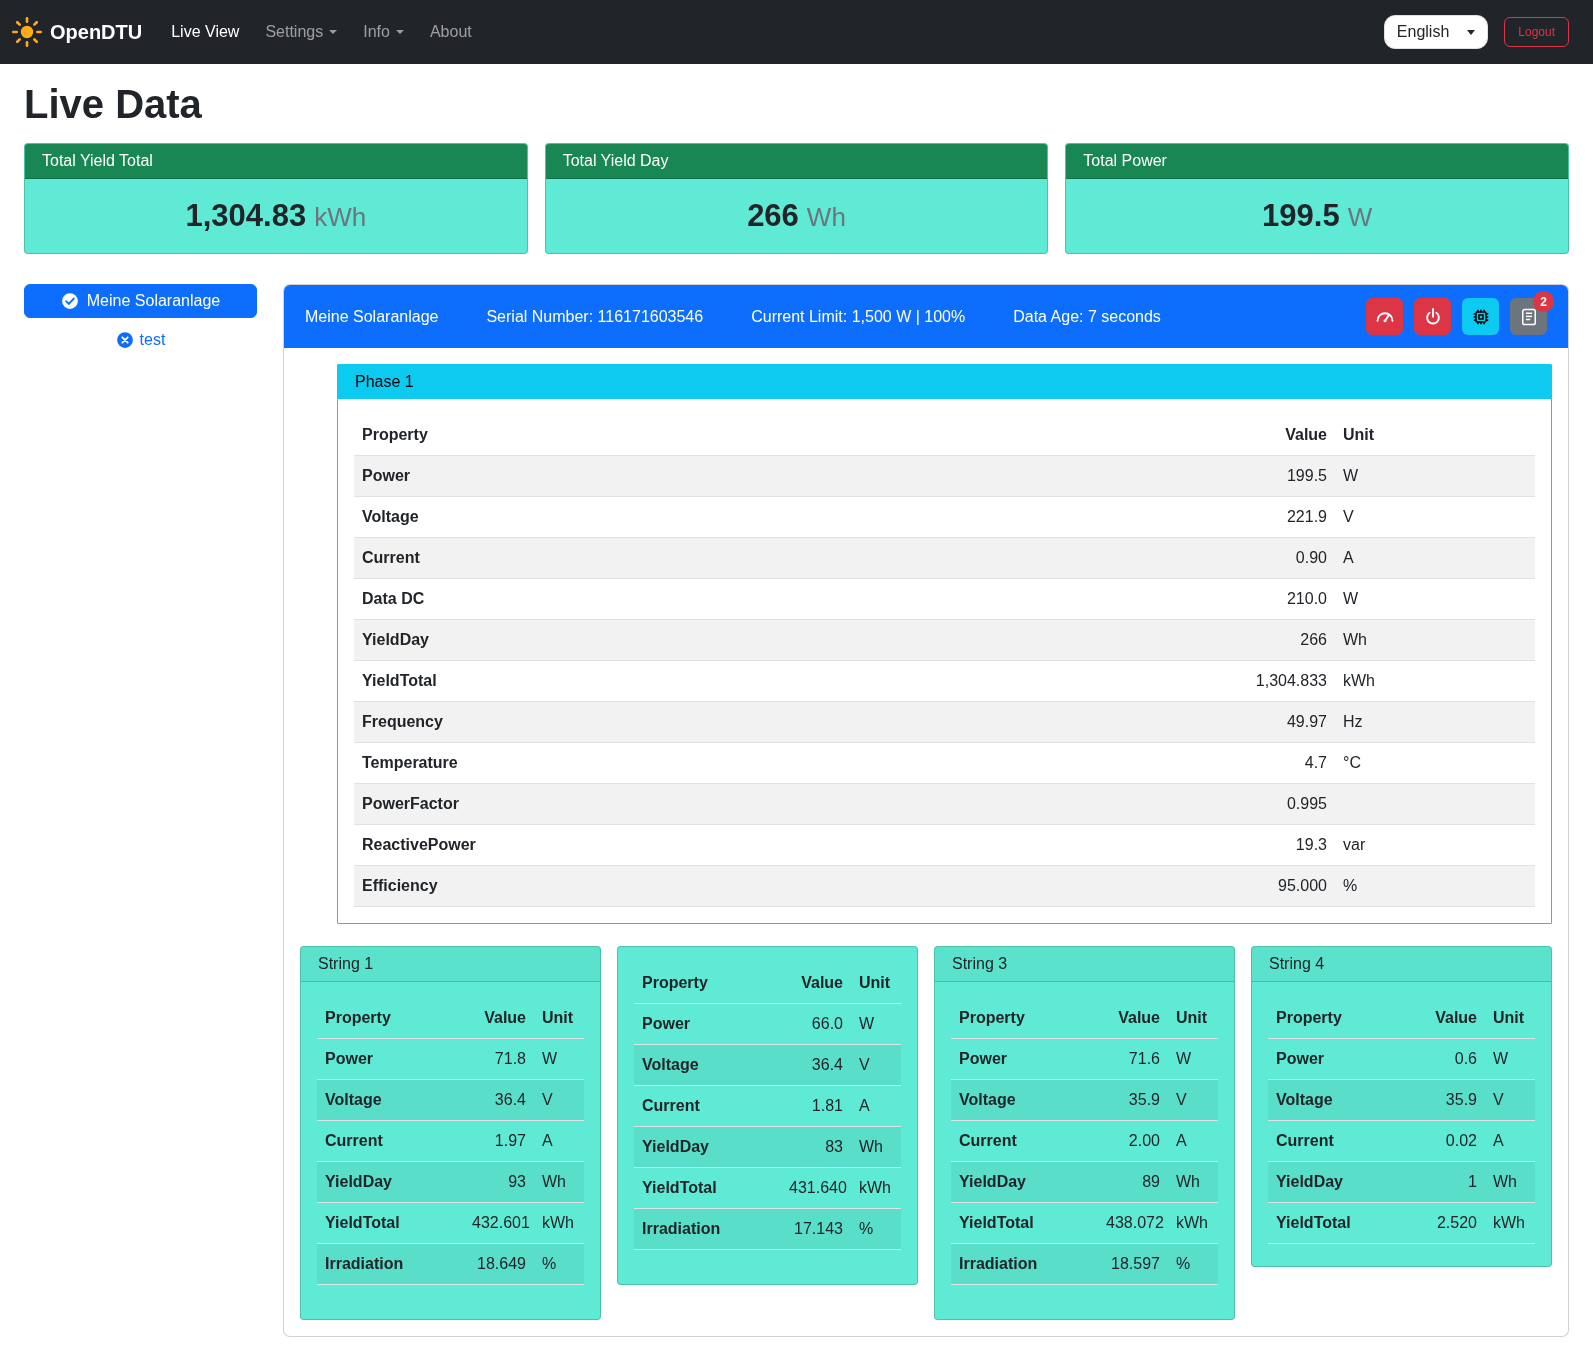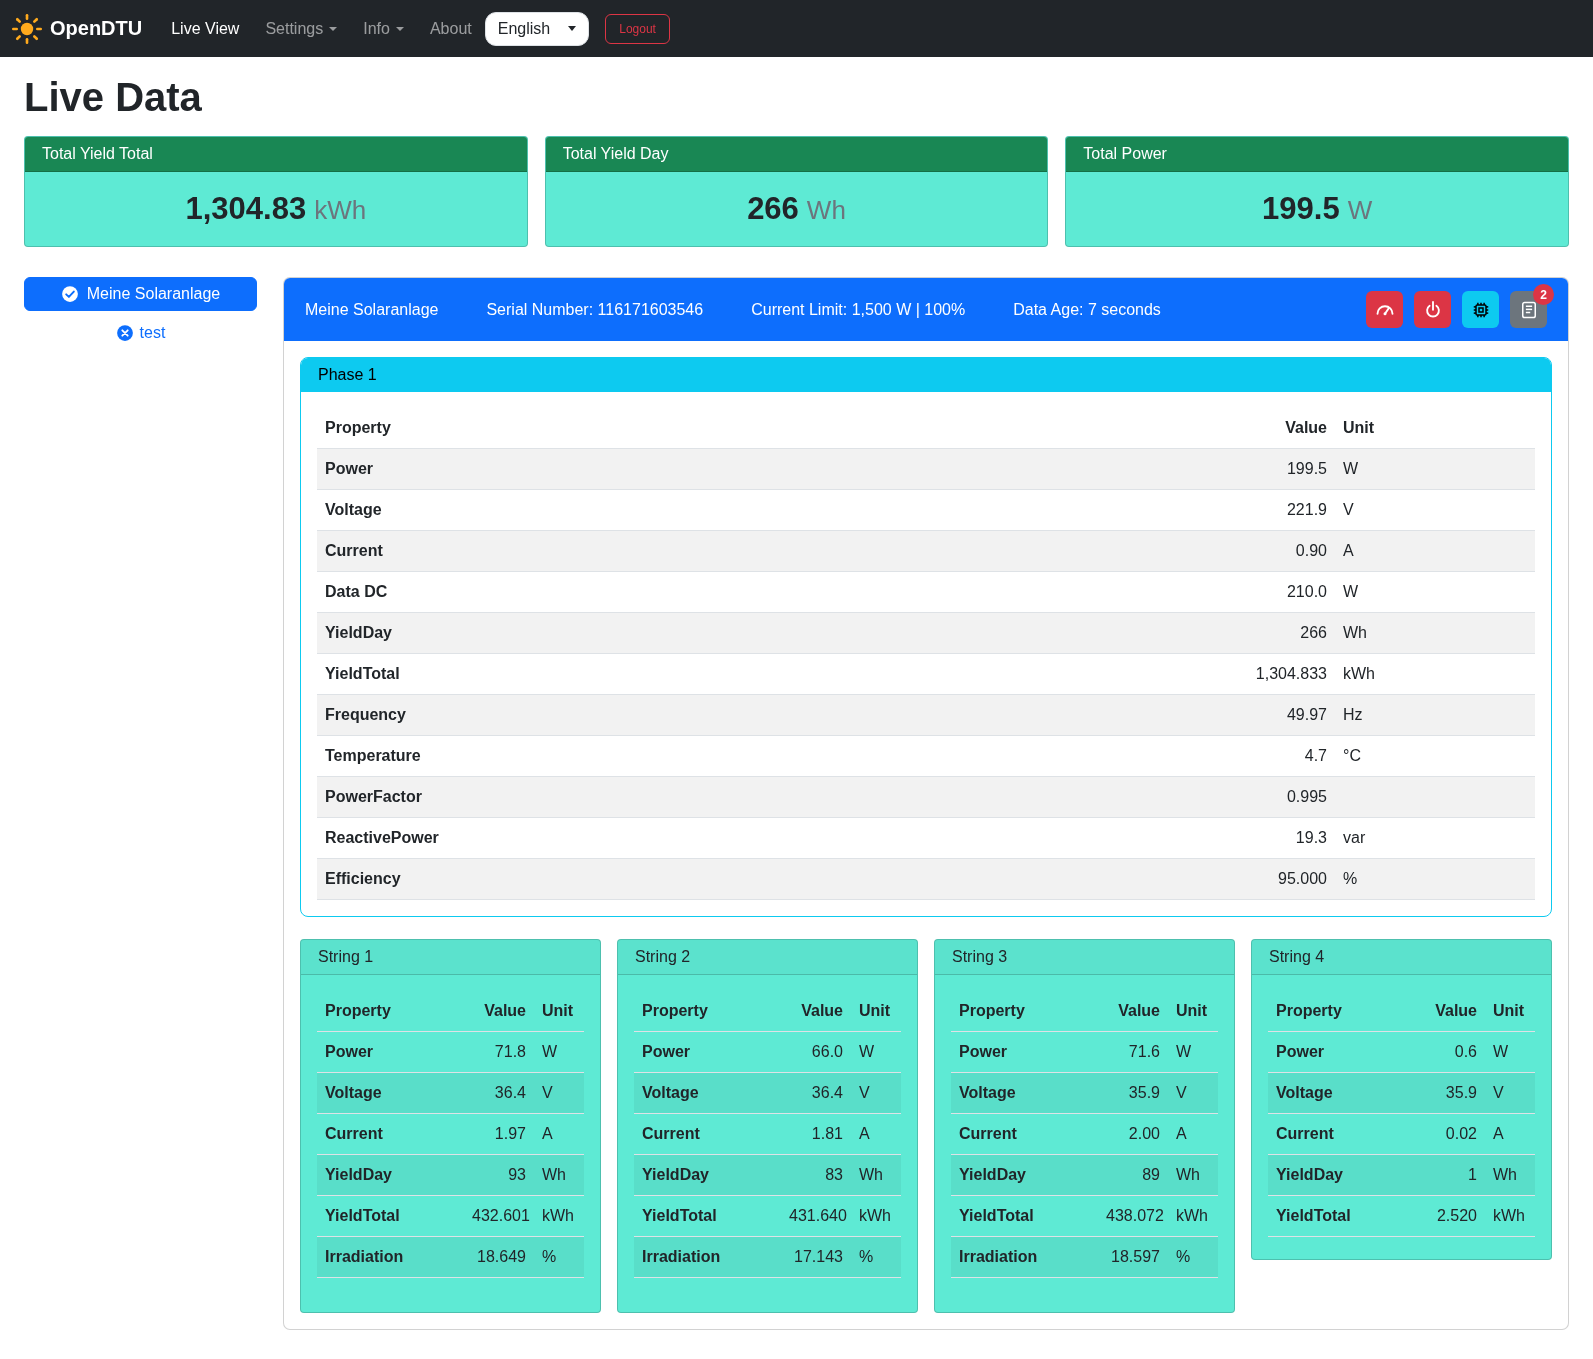--- a/index.html
+++ b/index.html
@@ -8,23 +8,24 @@
     font-family: "Liberation Sans", "DejaVu Sans", sans-serif;
     font-size: 16px;
     color: #212529;
     background: #fff;
     width: 1593px;
     min-height: 1359px;
   }
   
   .navbar {
     background: #212529;
-    height: 57px;
+    height: 64px;
     display: flex;
     align-items: center;
+    justify-content: space-between;
     padding: 0 24px 0 12px;
   }
   .nav-left { display: flex; align-items: center; }
   .brand {
     display: flex; align-items: center; gap: 8px;
     color: #fff; font-size: 20px; font-weight: 700;
     margin-right: 16px; cursor: pointer; text-decoration: none;
   }
   .nav-link {
     color: rgba(255,255,255,.55);
@@ -145,23 +146,24 @@
     background: #dc3545; color: #fff;
     min-width: 21px; height: 21px;
     border-radius: 50%;
     font-size: 12px; font-weight: 700;
     display: flex; align-items: center; justify-content: center;
   }
   .panel-body { padding: 16px; }
   
   .phase-card {
     border: 1px solid #0dcaf0;
-    border-radius: 8px;
+    border-radius: 1px;
     margin-bottom: 22px;
     overflow: hidden;
+    margin-left: 37px;
   }
   .phase-header {
     background: #0dcaf0;
     color: #000;
     padding: 8px 17px;
   }
   .phase-body { padding: 16px; }
   
   table { width: 100%; border-collapse: collapse; table-layout: fixed; }
   th, td {
@@ -475,21 +477,20 @@
                       <th>Irradiation</th>
                       <td class="val">18.649</td>
                       <td class="unit">%</td>
                     </tr>
                   </tbody>
               </table>
             </div>
           </div>
 
           <div class="card string-card">
-            <div class="string-header">String 2</div>
             <div class="string-body">
               <table class="string-table">
                 <colgroup>
                     <col>
                     <col class="c-val">
                     <col class="c-unit">
                   </colgroup>
                 <thead>
                   <tr>
                     <th>Property</th>

